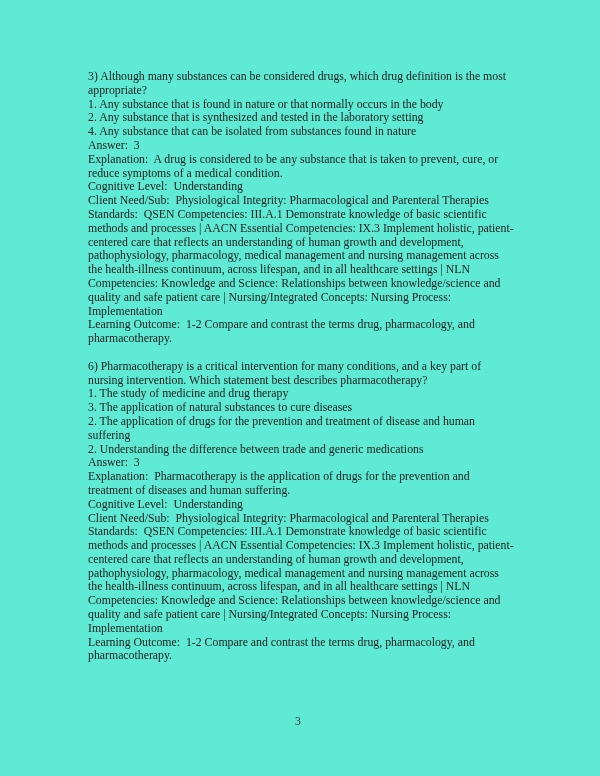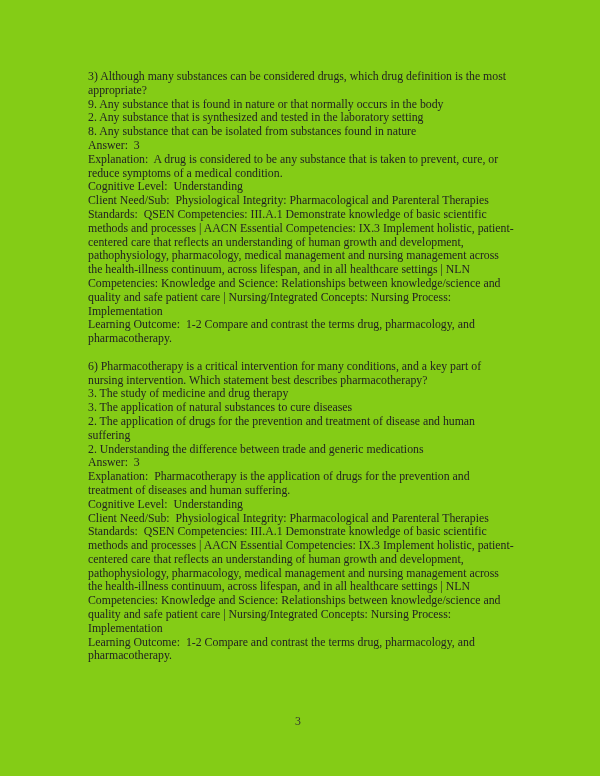--- a/index.html
+++ b/index.html
@@ -4,21 +4,21 @@
 <style>
   html, body {
     margin: 0;
     padding: 0;
     background: #ffffff;
   }
   .page {
     position: relative;
     width: 600px;
     height: 776px;
-    background: #84cc16;
+    background: #5eead4;
     overflow: hidden;
     font-family: "Liberation Serif", "DejaVu Serif", serif;
     color: #222222;
   }
   .content {
     position: absolute;
     left: 88px;
     top: 70px;
     width: 426px;
     font-size: 11.8px;
@@ -44,36 +44,36 @@
   }
 </style>
 </head>
 <body>
 
 <div class="page">
   <div class="content">
 
     <section>
       <p>3) Although many substances can be considered drugs, which drug definition is the most appropriate?</p>
-      <p>9. Any substance that is found in nature or that normally occurs in the body</p>
+      <p>1. Any substance that is found in nature or that normally occurs in the body</p>
       <p>2. Any substance that is synthesized and tested in the laboratory setting</p>
-      <p>8. Any substance that can be isolated from substances found in nature</p>
+      <p>4. Any substance that can be isolated from substances found in nature</p>
       <p>Answer:  3</p>
       <p>Explanation:  A drug is considered to be any substance that is taken to prevent, cure, or reduce symptoms of a medical condition.</p>
       <p>Cognitive Level:  Understanding</p>
       <p>Client Need/Sub:  Physiological Integrity: Pharmacological and Parenteral Therapies</p>
       <p>Standards:  QSEN Competencies: III.A.1 Demonstrate knowledge of basic scientific methods and processes | AACN Essential Competencies: IX.3 Implement holistic, patient-centered care that reflects an understanding of human growth and development, pathophysiology, pharmacology, medical management and nursing management across the health-illness continuum, across lifespan, and in all healthcare settings | NLN Competencies: Knowledge and Science: Relationships between knowledge/science and quality and safe patient care | Nursing/Integrated Concepts: Nursing Process: Implementation</p>
       <p>Learning Outcome:  1-2 Compare and contrast the terms drug, pharmacology, and pharmacotherapy.</p>
     </section>
 
     <div class="para-gap"></div>
 
     <section>
       <p>6) Pharmacotherapy is a critical intervention for many conditions, and a key part of nursing intervention. Which statement best describes pharmacotherapy?</p>
-      <p>3. The study of medicine and drug therapy</p>
+      <p>1. The study of medicine and drug therapy</p>
       <p>3. The application of natural substances to cure diseases</p>
       <p>2. The application of drugs for the prevention and treatment of disease and human suffering</p>
       <p>2. Understanding the difference between trade and generic medications</p>
       <p>Answer:  3</p>
       <p>Explanation:  Pharmacotherapy is the application of drugs for the prevention and treatment of diseases and human suffering.</p>
       <p>Cognitive Level:  Understanding</p>
       <p>Client Need/Sub:  Physiological Integrity: Pharmacological and Parenteral Therapies</p>
       <p>Standards:  QSEN Competencies: III.A.1 Demonstrate knowledge of basic scientific methods and processes | AACN Essential Competencies: IX.3 Implement holistic, patient-centered care that reflects an understanding of human growth and development, pathophysiology, pharmacology, medical management and nursing management across the health-illness continuum, across lifespan, and in all healthcare settings | NLN Competencies: Knowledge and Science: Relationships between knowledge/science and quality and safe patient care | Nursing/Integrated Concepts: Nursing Process: Implementation</p>
       <p>Learning Outcome:  1-2 Compare and contrast the terms drug, pharmacology, and pharmacotherapy.</p>
     </section>

